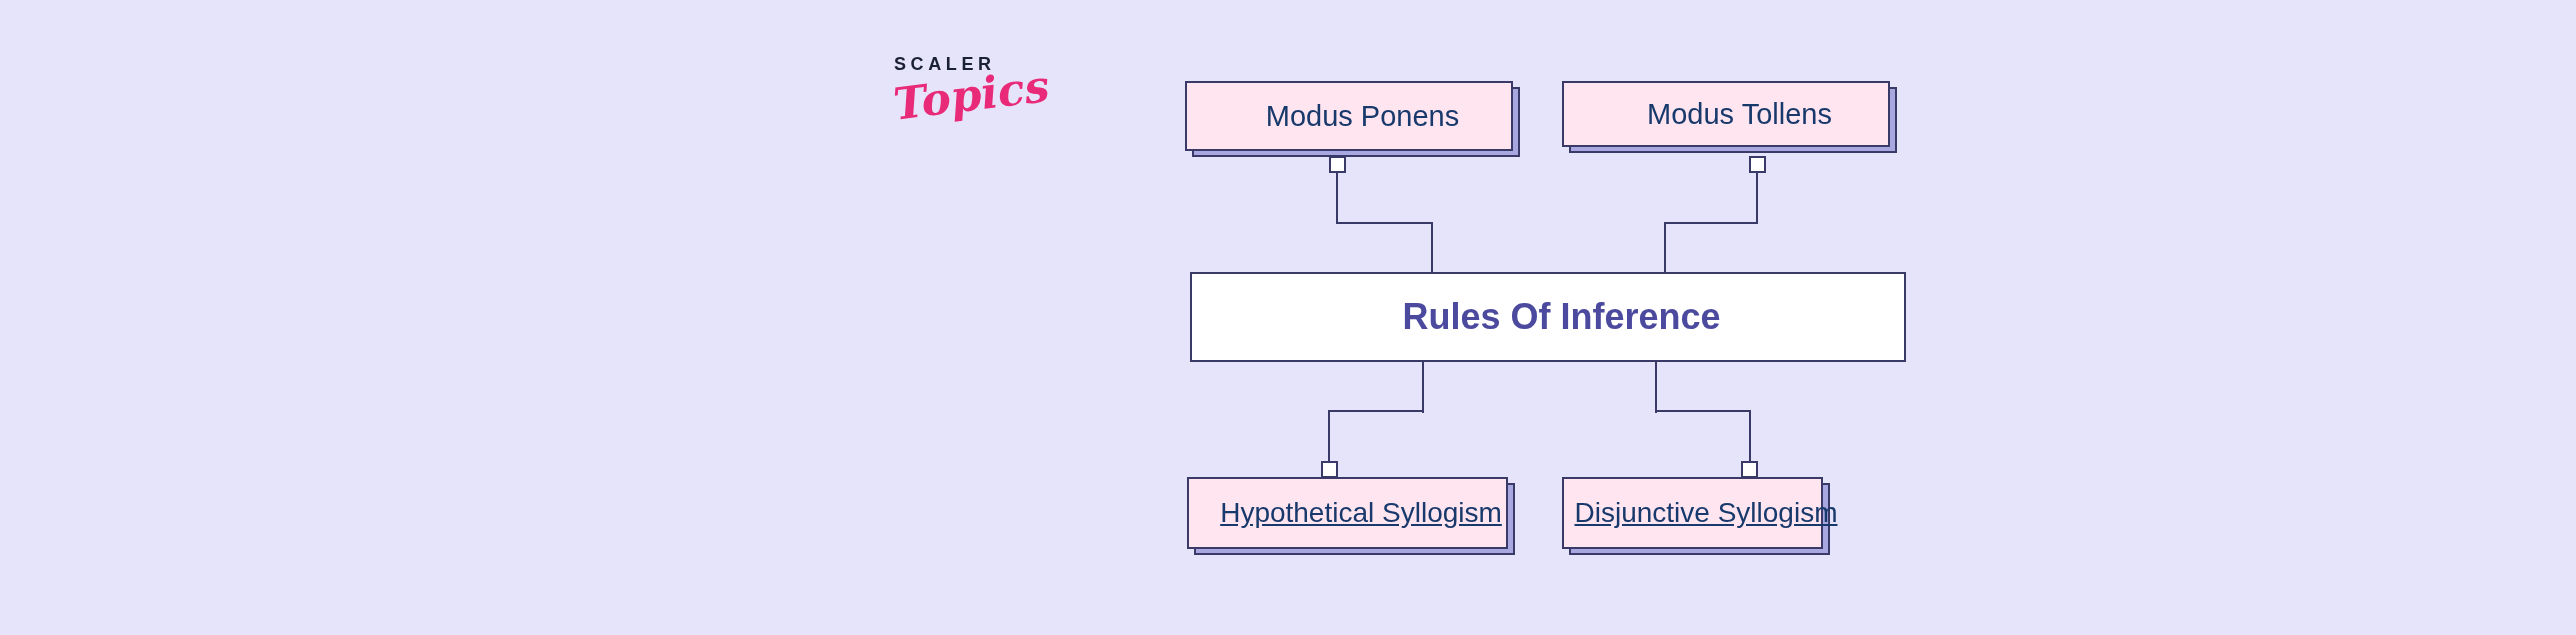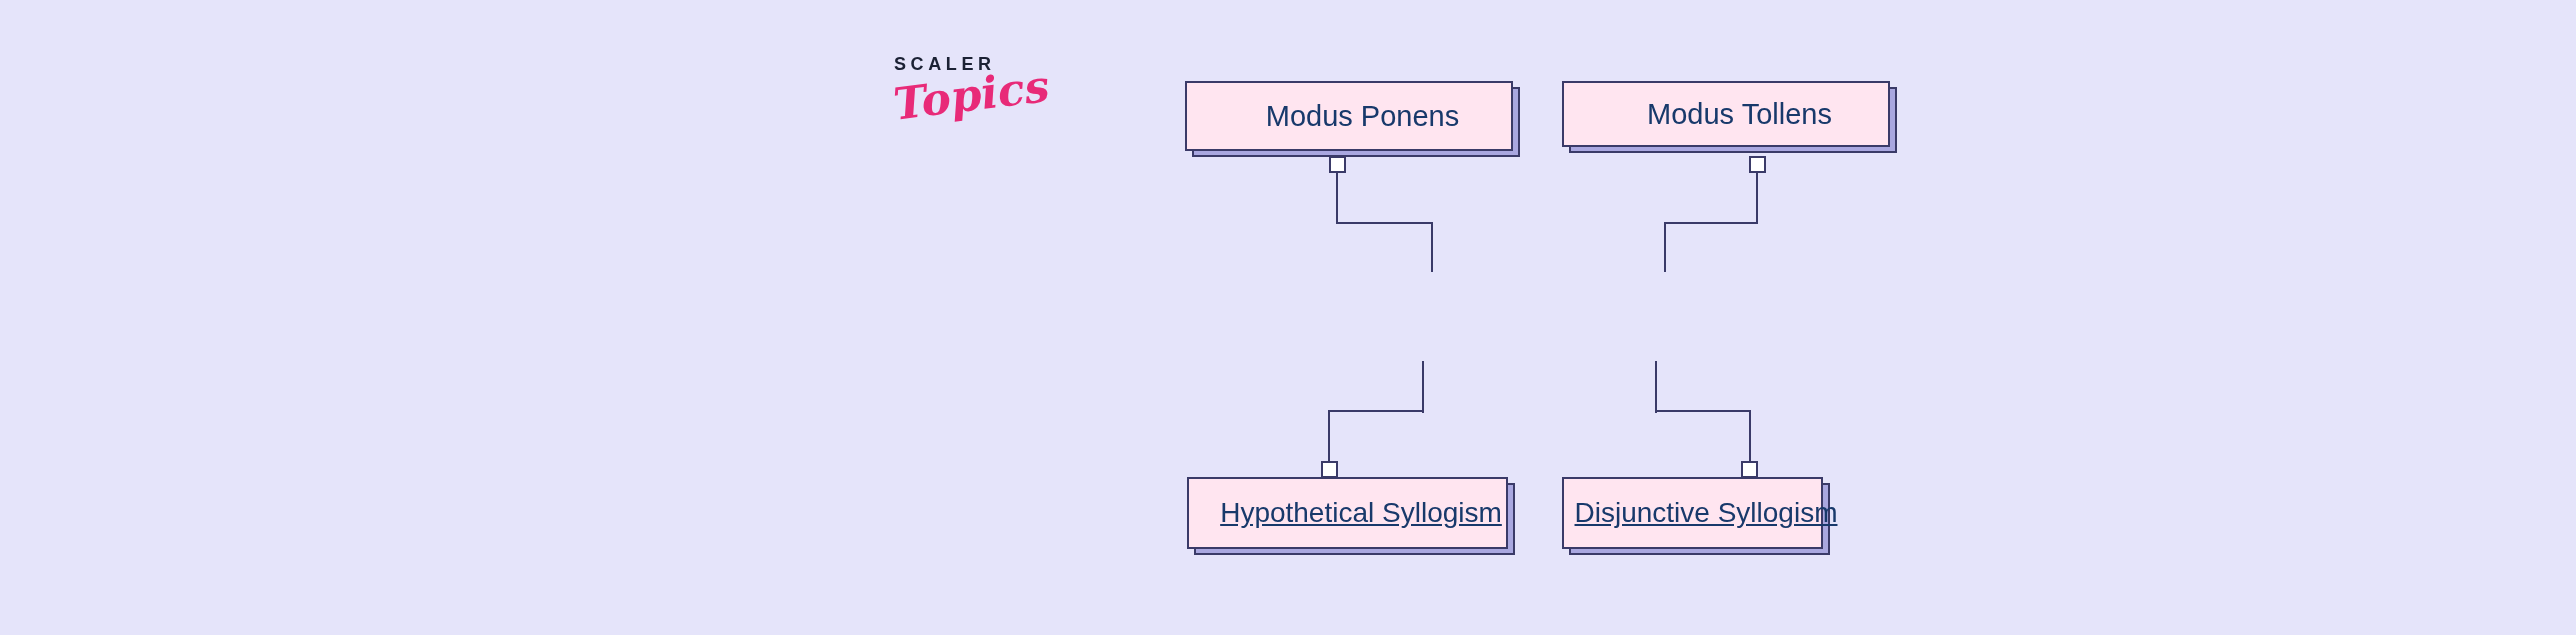--- a/index.html
+++ b/index.html
@@ -112,20 +112,25 @@
     </div>
   </div>
 
   <div class="node node-mt">
     <div class="node-shadow"></div>
     <div class="node-face">
       <span class="node-label">Modus Tollens</span>
     </div>
   </div>
 
+  <div class="node node-root">
+    <div class="node-face">
+      <span class="node-label">Rules Of Inference</span>
+    </div>
+  </div>
 
   <div class="node node-hs">
     <div class="node-shadow"></div>
     <div class="node-face">
       <span class="node-label">Hypothetical Syllogism</span>
     </div>
   </div>
 
   <div class="node node-ds">
     <div class="node-shadow"></div>

